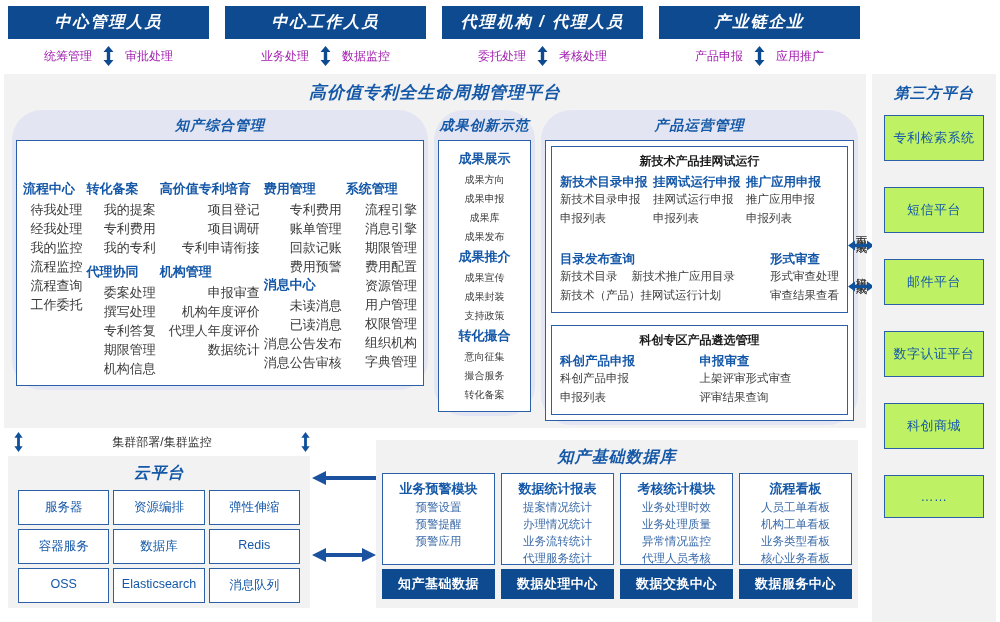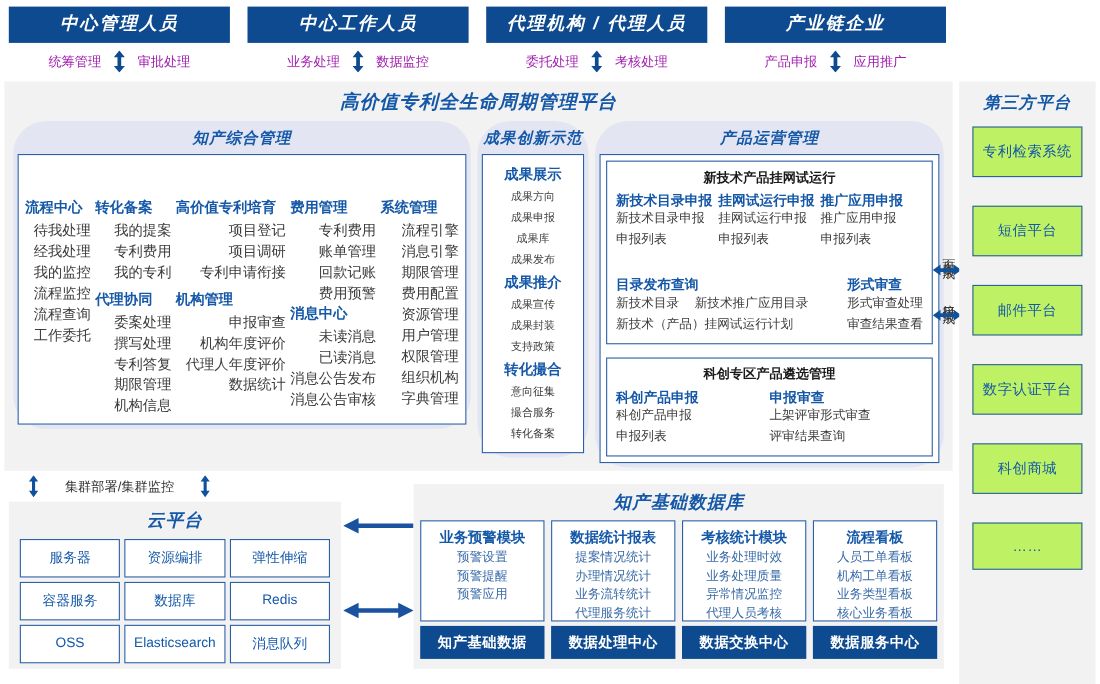--- a/index.html
+++ b/index.html
@@ -114,22 +114,22 @@
     color: #1558a8; padding: 10px 0 12px; letter-spacing: 1px;
   }
   .third-item {
     margin: 0 12px 26px; border: 1.6px solid #2b5fa8; background: #bef264;
     text-align: center; font-size: 13px; color: #1558a8; padding: 13px 0;
     letter-spacing: 0.5px;
   }
 
   
   .cluster {
-    position: absolute; left: 24px; top: 428px; width: 300px; height: 28px;
-    display: flex; align-items: center; justify-content: flex-start; gap: 22px;
+    position: absolute; left: 12px; top: 428px; width: 300px; height: 28px;
+    display: flex; align-items: center; justify-content: space-between; 
   }
   .cluster-label { font-size: 12px; color: #333333; }
 
   
   .cloud {
     position: absolute; left: 8px; top: 456px; width: 302px; height: 152px;
     background: #f2f2f2; padding: 4px 10px 10px;
   }
   .cloud-title {
     text-align: center; font-size: 16px; font-weight: bold; font-style: italic;

